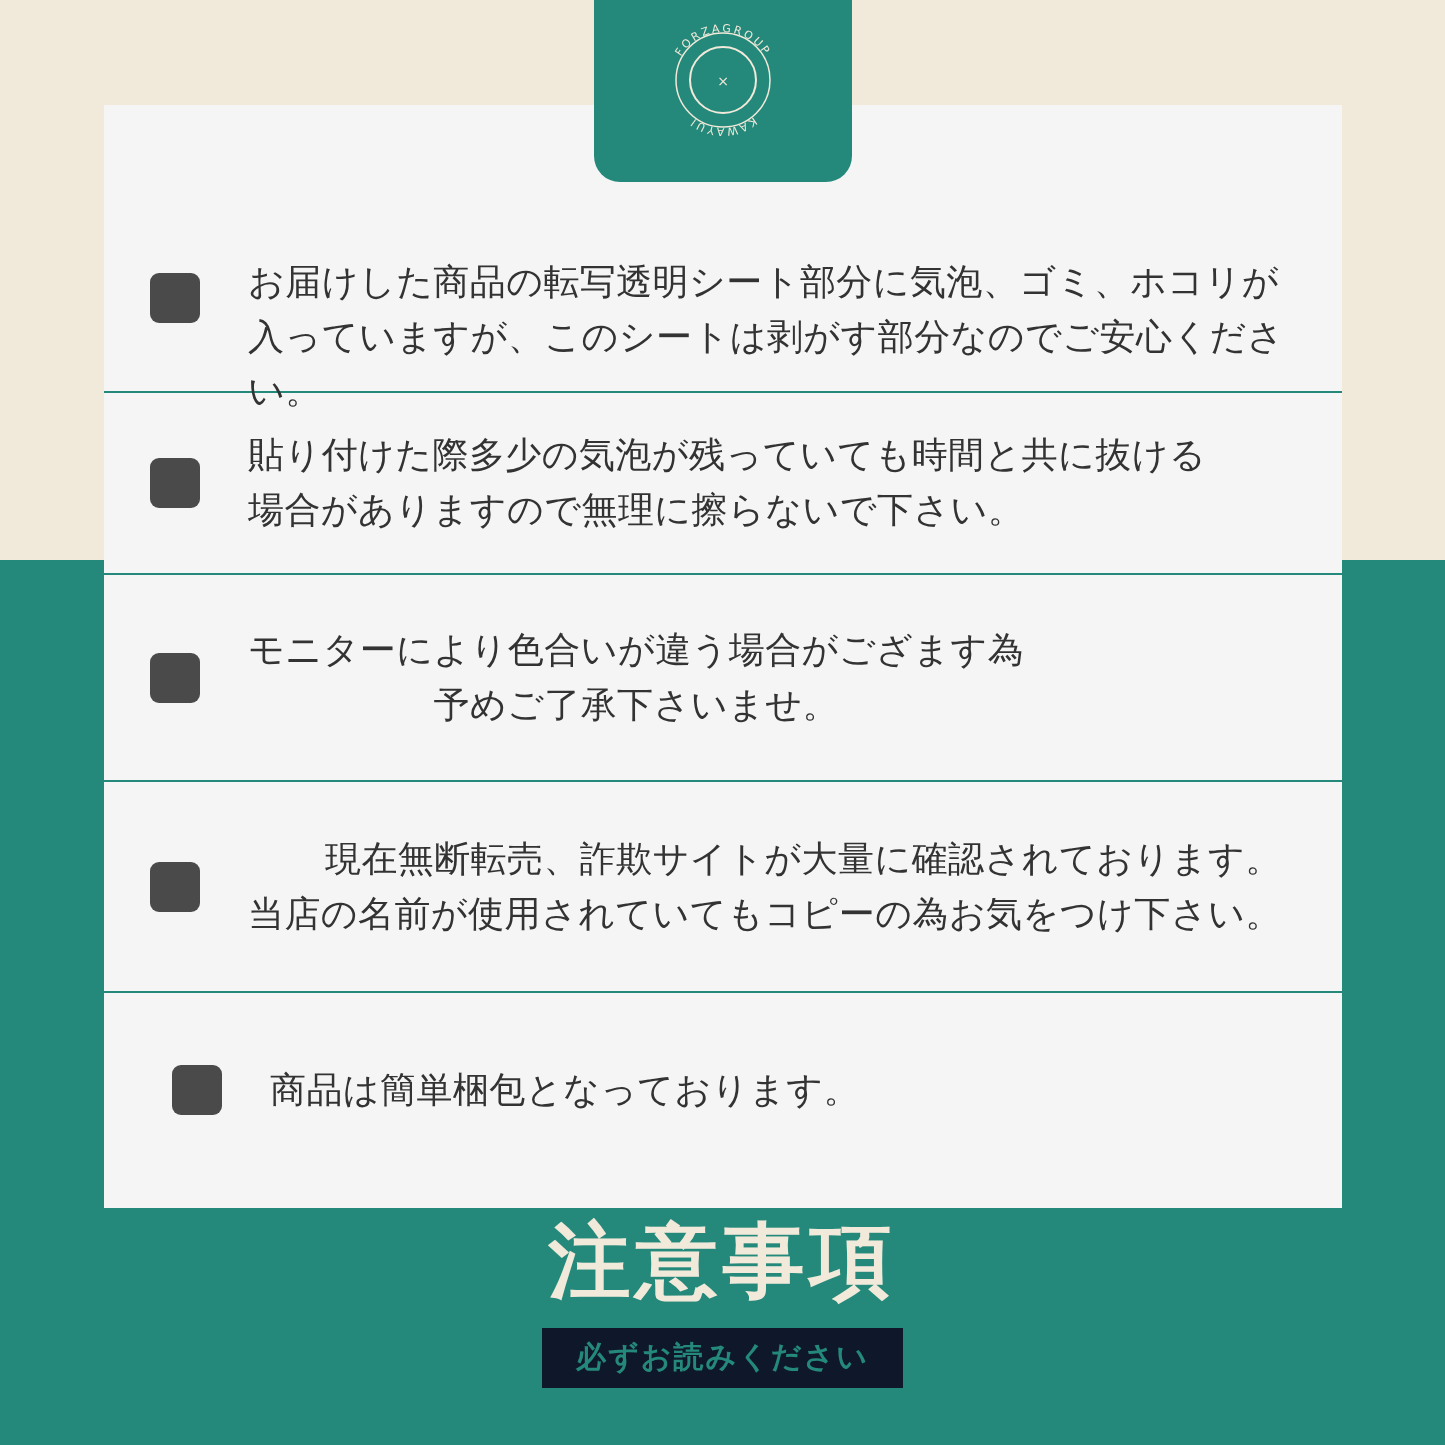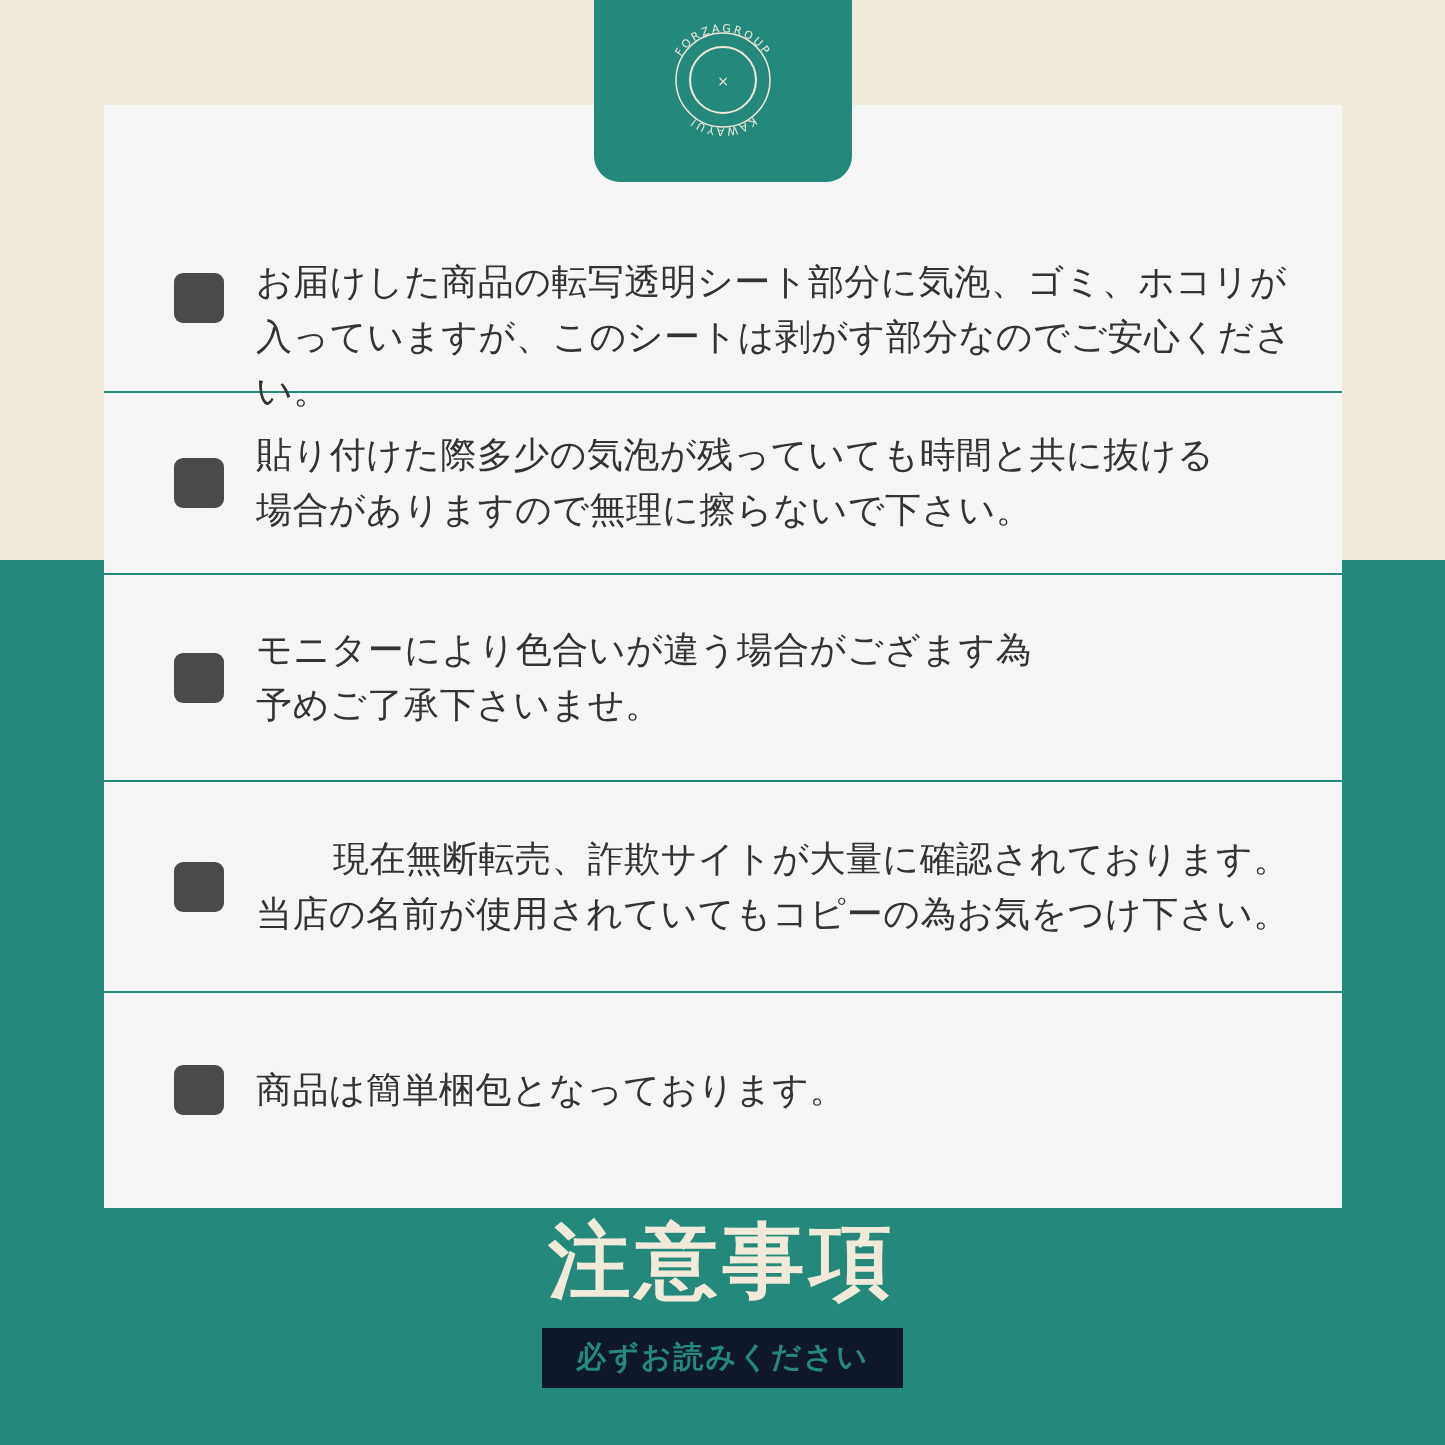--- a/index.html
+++ b/index.html
@@ -65,31 +65,32 @@
     height: 1103px;
     background: #f5f5f5;
     z-index: 2;
   }
 
   .row {
     position: relative;
     display: flex;
     align-items: center;
     box-sizing: border-box;
-    padding-left: 70px;
+    padding-left: 46px;
     padding-right: 30px;
     border-bottom: 2px solid #24897a;
+    gap: 16px;
   }
   .row:last-child { border-bottom: none; }
 
   .row-1 { height: 288px; padding-top: 150px; align-items: flex-start; }
   .row-2 { height: 182px; }
-  .row-3 { height: 207px; }
+  .row-3 { height: 207px; text-align: center; }
   .row-4 { height: 211px; text-align: right; }
-  .row-5 { height: 194px; }
+  .row-5 { height: 194px; margin-left: 22px; }
 
   .bullet {
     flex: 0 0 auto;
     width: 50px;
     height: 50px;
     background: #4a4a4a;
     border-radius: 9px;
     margin-right: 32px;
   }
   .row-1 .bullet { margin-top: 18px; }

